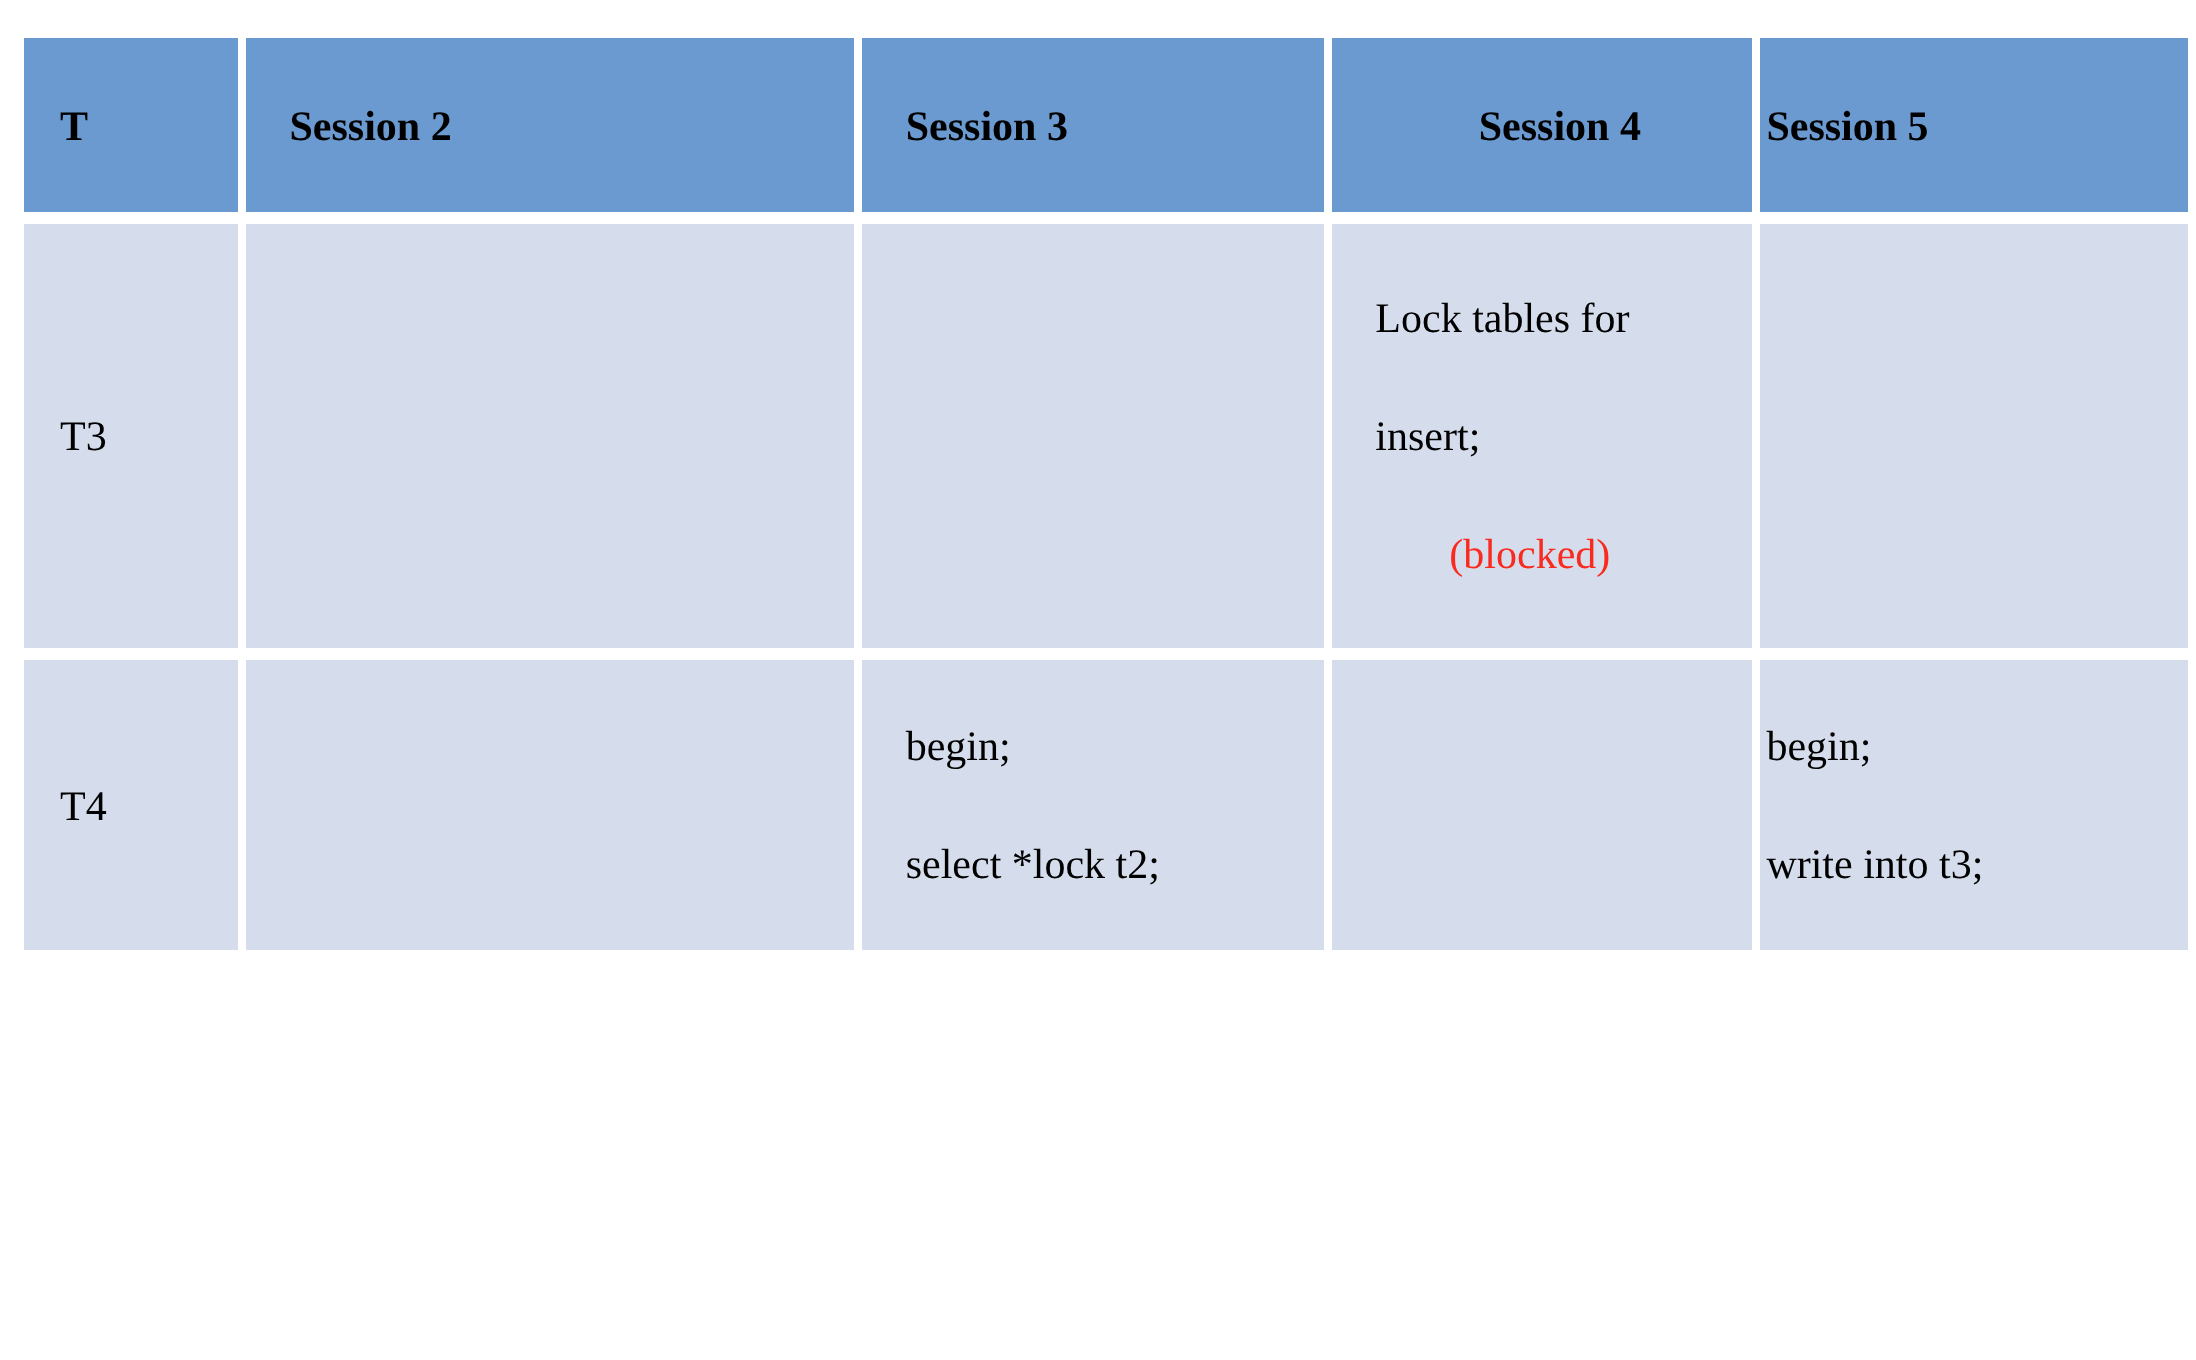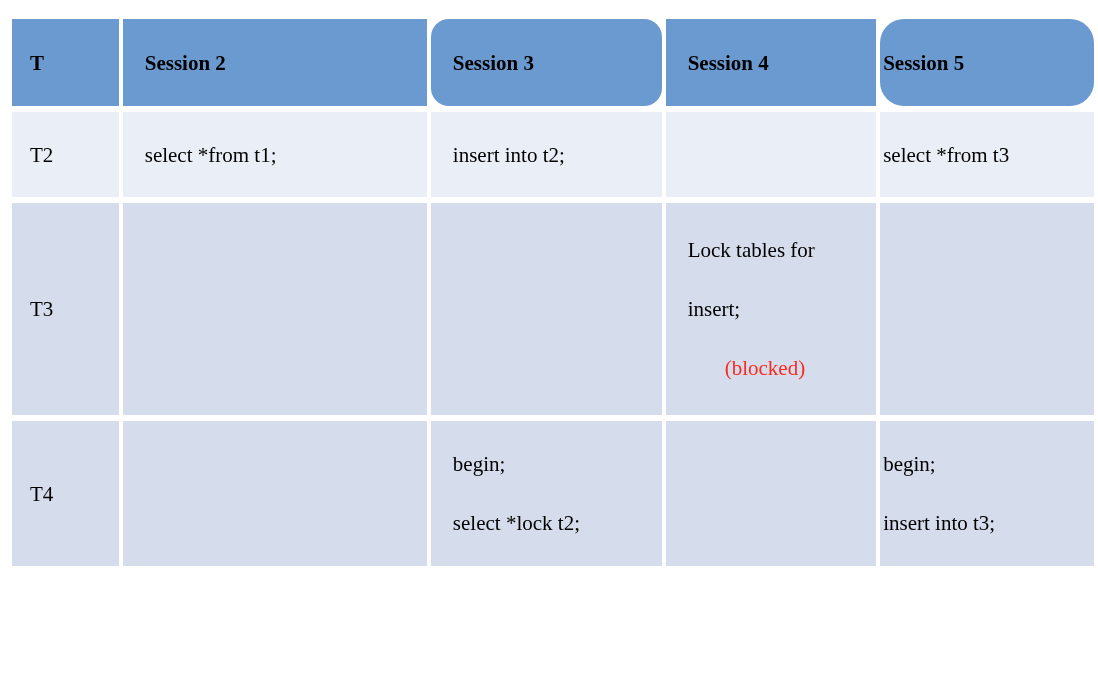--- a/index.html
+++ b/index.html
@@ -33,23 +33,23 @@
     padding: 0 4px 0 22px;
     overflow: hidden;
   }
   th {
     background: var(--header-bg);
     font-weight: bold;
     height: 87px;
   }
   .col-t  { width: 109px; }
   .col-s2 { width: 312px; }
-  .col-s3 { width: 236px; border-radius: 18px; }
-  .col-s4 { width: 213px; }
-  .col-s5 { width: 219px; border-radius: 24px; }
+  .col-s3 { width: 236px; }
+  .col-s4 { width: 213px; text-align: center; }
+  .col-s5 { width: 219px; }
   th.col-t, td.cell-t { padding-left: 18px; }
   .tight { padding-left: 3px; }
   tr.row-dark td  { background: var(--row-dark); }
   tr.row-light td { background: var(--row-light); }
   tr.r-t1 td { height: 86px; }
   tr.r-t2 td { height: 85px; }
   tr.r-t3 td { height: 212px; }
   tr.r-t4 td { height: 145px; }
   .line + .line { margin-top: 35px; }
   .blocked { color: var(--blocked-red); margin-left: 37px; }
@@ -62,33 +62,20 @@
     <thead>
       <tr>
         <th class="col-t">T</th>
         <th class="col-s2">Session 2</th>
         <th class="col-s3">Session 3</th>
         <th class="col-s4">Session 4</th>
         <th class="col-s5 tight">Session 5</th>
       </tr>
     </thead>
     <tbody>
-      <tr class="row-light r-t2">
-        <td class="cell-t">T2</td>
-        <td>
-          <div class="line">select *from t1;</div>
-        </td>
-        <td>
-          <div class="line">insert into t2;</div>
-        </td>
-        <td></td>
-        <td class="tight">
-          <div class="line">select *from t3</div>
-        </td>
-      </tr>
       <tr class="row-dark r-t3">
         <td class="cell-t">T3</td>
         <td></td>
         <td></td>
         <td>
           <div class="line">Lock tables for</div>
           <div class="line">insert;</div>
           <div class="line blocked">(blocked)</div>
         </td>
         <td class="tight"></td>
@@ -96,18 +83,18 @@
       <tr class="row-dark r-t4">
         <td class="cell-t">T4</td>
         <td></td>
         <td>
           <div class="line">begin;</div>
           <div class="line">select *lock t2;</div>
         </td>
         <td></td>
         <td class="tight">
           <div class="line">begin;</div>
-          <div class="line">insert into t3;</div>
+          <div class="line">write into t3;</div>
         </td>
       </tr>
     </tbody>
   </table>
 </div>
 
 </body></html>

